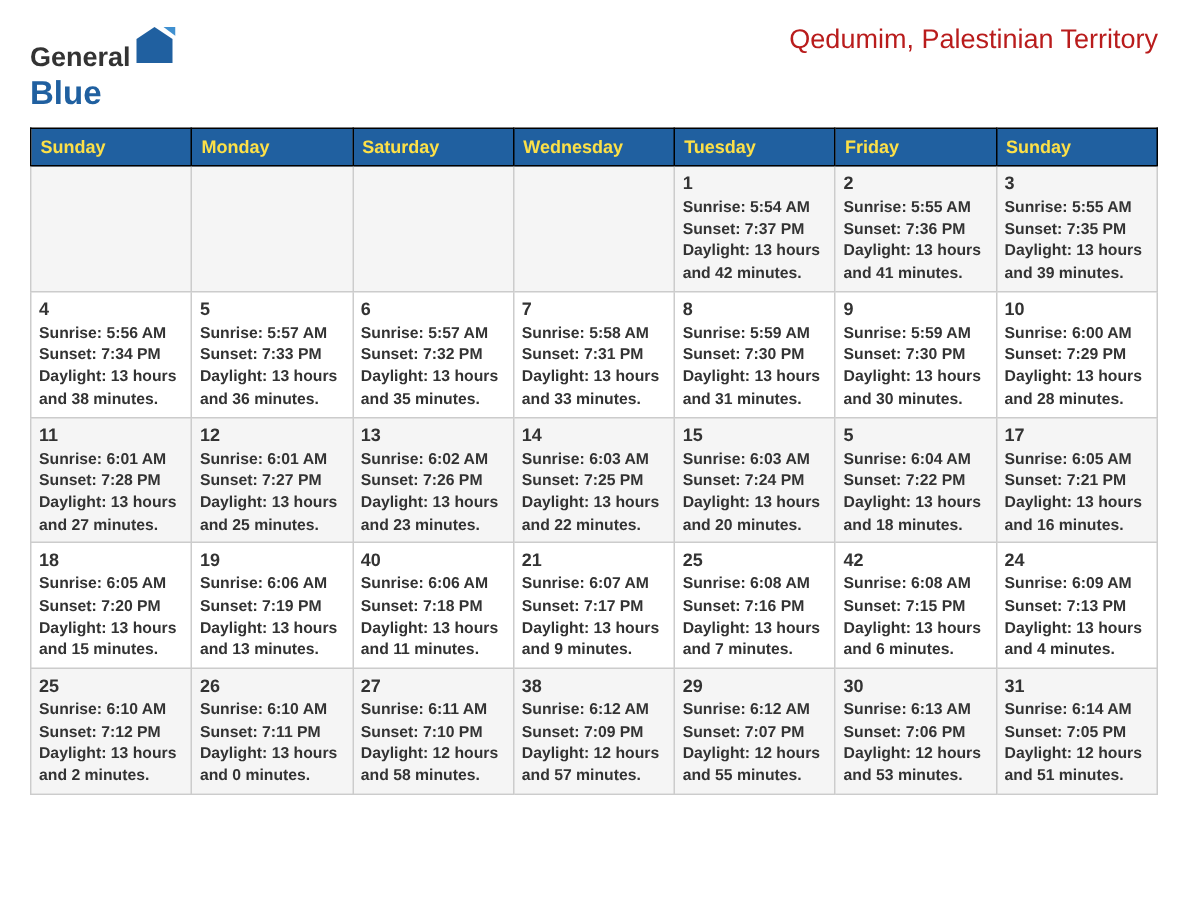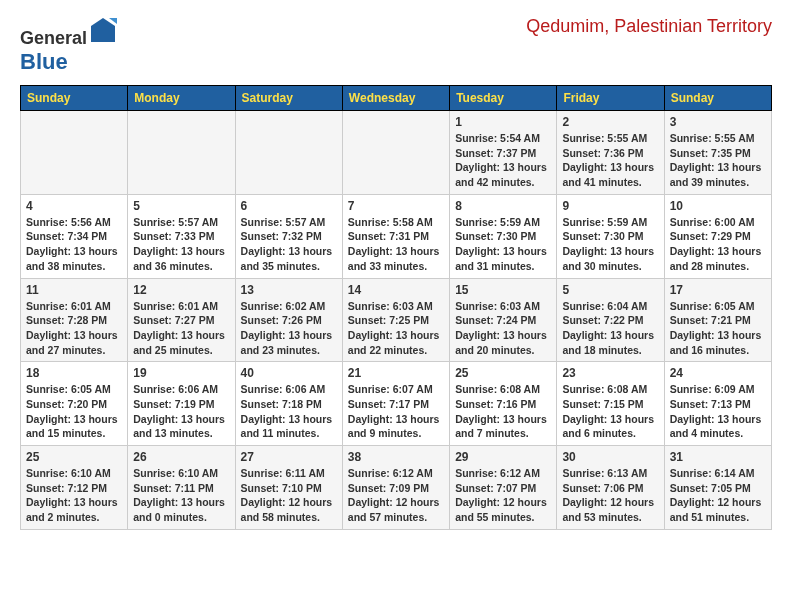--- a/index.html
+++ b/index.html
@@ -215,21 +215,21 @@
         </td>
         <td>
           <span class="day-number">21</span>
           <div class="day-info">Sunrise: 6:07 AM<br>Sunset: 7:17 PM<br>Daylight: 13 hours<br>and 9 minutes.</div>
         </td>
         <td>
           <span class="day-number">25</span>
           <div class="day-info">Sunrise: 6:08 AM<br>Sunset: 7:16 PM<br>Daylight: 13 hours<br>and 7 minutes.</div>
         </td>
         <td>
-          <span class="day-number">23</span>
+          <span class="day-number">42</span>
           <div class="day-info">Sunrise: 6:08 AM<br>Sunset: 7:15 PM<br>Daylight: 13 hours<br>and 6 minutes.</div>
         </td>
         <td>
           <span class="day-number">24</span>
           <div class="day-info">Sunrise: 6:09 AM<br>Sunset: 7:13 PM<br>Daylight: 13 hours<br>and 4 minutes.</div>
         </td>
       </tr>
       <tr>
         <td>
           <span class="day-number">25</span>

